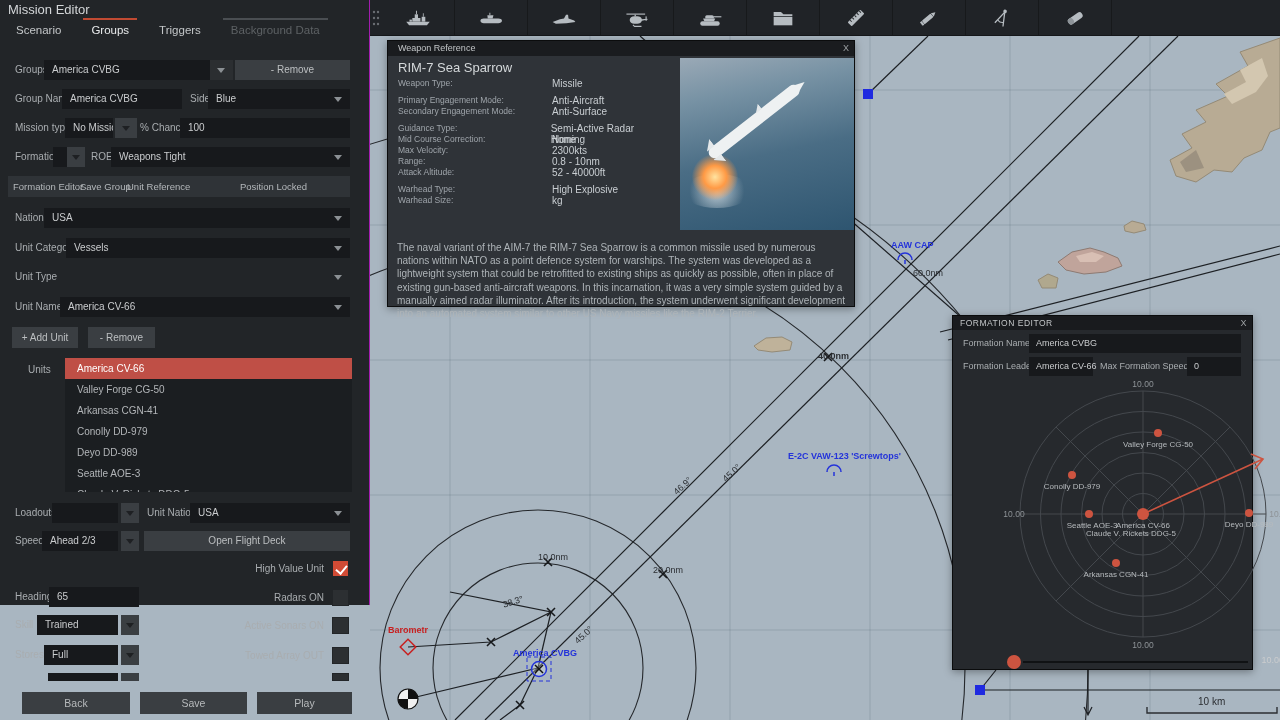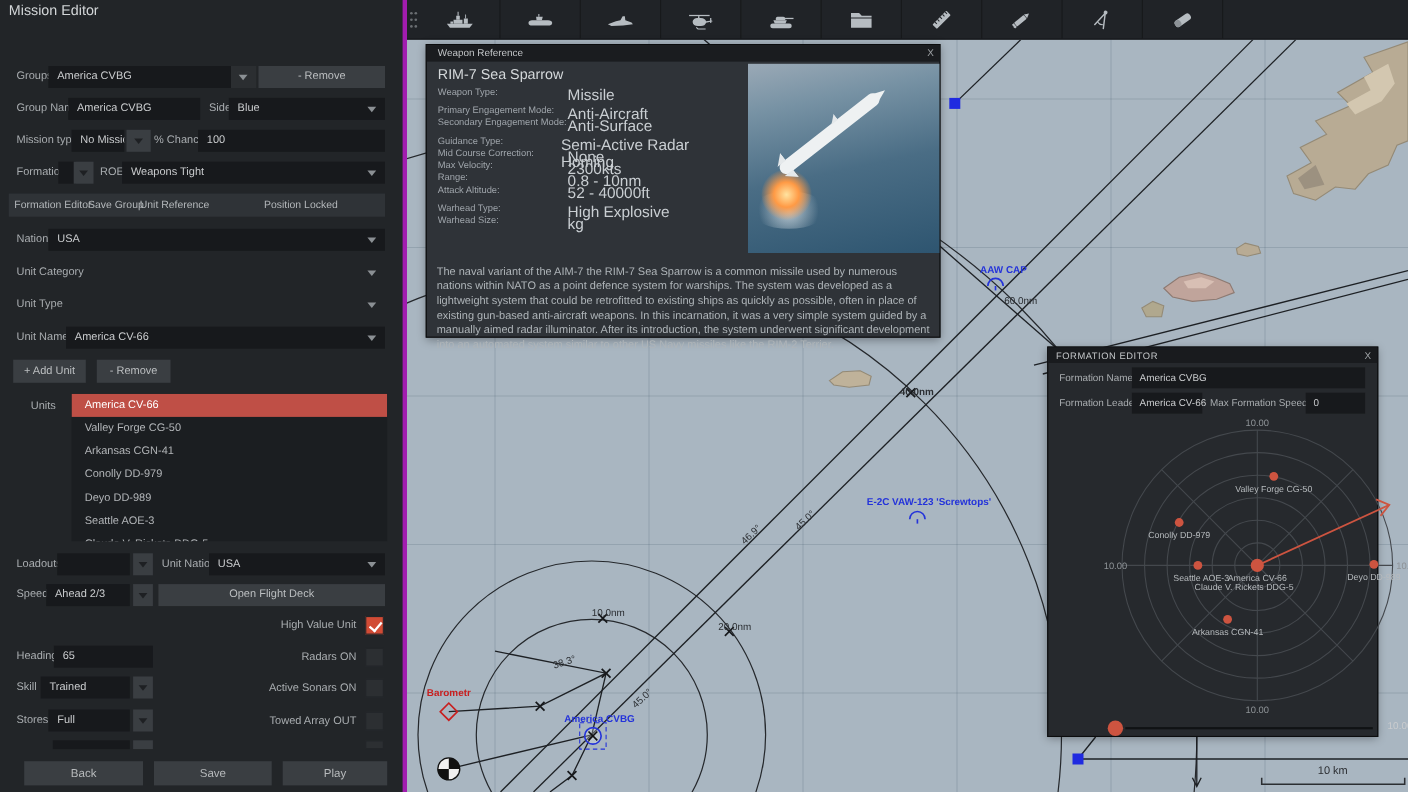--- a/index.html
+++ b/index.html
@@ -1,22 +1,22 @@
 <!DOCTYPE html>
 <html><head>
 <meta charset="utf-8">
 <style>
   html,body{margin:0;padding:0;background:#000;}
   *{box-sizing:border-box;}
   .root{position:relative;width:1280px;height:720px;overflow:hidden;
         font-family:"Liberation Sans",sans-serif;background:#a9b6c1;}
 
   
-  .left-panel{position:absolute;left:0;top:0;width:370px;height:720px;
-              background:#222528;border-right:4px solid #a21caf;z-index:5;}
+  .left-panel{position:absolute;left:0;top:0;width:370px;height:605px;
+              background:#222528;border-right:1px solid #a21caf;z-index:5;}
   .panel-title{position:absolute;left:8px;top:2px;font-size:13px;color:#d3d6d8;}
   .tabs{position:absolute;left:8px;top:18px;height:26px;display:flex;gap:14px;}
   .tab{font-size:11.5px;color:#c3c6c8;padding:4px 8px 0 8px;border-top:2px solid transparent;cursor:pointer;}
   .tab.active{color:#e8eaeb;border-top-color:#c14a32;}
   .tab.disabled{color:#5d6164;border-top-color:#4a4e52;}
   .f-label{position:absolute;font-size:10px;color:#a9adb0;line-height:20px;white-space:nowrap;}
   .f-dark{position:absolute;height:20px;background:#17191c;font-size:10px;color:#caccce;
           line-height:20px;padding:0 8px;white-space:nowrap;overflow:hidden;}
   .f-btn{position:absolute;height:20px;background:#3a3e42;font-size:10px;color:#bcbfc1;
          line-height:20px;text-align:center;}
@@ -58,21 +58,21 @@
   .weapon-pop{position:absolute;left:387px;top:40px;width:468px;height:267px;background:#2f3338;
               border:1px solid #0b0c0d;z-index:10;box-shadow:0 2px 8px rgba(0,0,0,.35);}
   .pop-header{position:absolute;left:0;top:0;right:0;height:15px;background:#1a1c1f;
               font-size:9px;color:#c2c5c7;line-height:15px;padding-left:10px;}
   .pop-close{position:absolute;right:5px;top:0;font-size:9px;color:#9da1a4;line-height:15px;cursor:pointer;}
   .weapon-name{position:absolute;left:10px;top:19px;font-size:13px;color:#d4d8da;}
   .weapon-stats{position:absolute;left:10px;top:37px;width:272px;}
   .stat-row{display:flex;height:11px;}
   .stat-row.gap{margin-top:6px;}
   .stat-label{width:118px;font-size:8.5px;color:#9fa5ab;}
-  .stat-value{font-size:14px;color:#c9ced2;}
+  .stat-value{font-size:10px;color:#c9ced2;margin-left:36px;}
   .weapon-desc{position:absolute;left:9px;top:200px;width:452px;font-size:10px;
                line-height:1.32;color:#aeb4b8;}
   .weapon-photo{position:absolute;left:292px;top:17px;width:174px;height:172px;overflow:hidden;
      background:linear-gradient(168deg,#9aa9b6 0%,#7792a4 22%,#4a6d85 55%,#2e5570 100%);}
   .missile{position:absolute;left:30px;top:92px;width:112px;height:12px;background:#eef1f2;
            border-radius:6px;transform:rotate(-38deg);transform-origin:left center;}
   .missile::before{content:"";position:absolute;right:-8px;top:2px;width:0;height:0;
      border-top:4px solid transparent;border-bottom:4px solid transparent;border-left:10px solid #eef1f2;}
   .fin{position:absolute;width:10px;height:9px;background:#e4e8ea;clip-path:polygon(0 100%,100% 100%,100% 0);}
   .flame{position:absolute;left:12px;top:96px;width:46px;height:46px;border-radius:50%;
@@ -301,20 +301,26 @@
           <g transform="rotate(-35 16 16)">
             <rect x="6" y="12.5" width="20" height="8" rx="3.5"></rect>
             <rect x="6" y="12.5" width="7" height="8" rx="3.5" fill="#8d9398"></rect>
           </g>
         </svg>
       </div>
     </div>
 
   <div class="left-panel">
     <div class="panel-title">Mission Editor</div>
+    <div class="tabs">
+        <div class="tab">Scenario</div>
+        <div class="tab active">Groups</div>
+        <div class="tab">Triggers</div>
+        <div class="tab disabled">Background Data</div>
+      </div>
 
     <div class="f-label" style="left:15px;top:60px">Groups</div>
     <div class="f-dark" style="left:44px;top:60px;width:166px">America CVBG</div>
     <div class="arrow-sect" style="left:210px;top:60px;width:23px">
         <span class="arrow-dn" style="left:7px;top:8px"></span>
       </div>
     <div class="f-btn" style="left:235px;top:60px;width:115px">- Remove</div>
 
     <div class="f-label" style="left:15px;top:89px">Group Name</div>
     <div class="f-dark" style="left:62px;top:89px;width:120px">America CVBG</div>
@@ -344,20 +350,21 @@
         <span style="left: 72px;">Save Group</span>
         <span style="left: 119px;">Unit Reference</span>
         <span style="left: 232px;">Position Locked</span>
       </div>
 
     <div class="f-label" style="left:15px;top:208px">Nation</div>
     <div class="f-dark" style="left:44px;top:208px;width:306px">USA</div>
     <span class="arrow-dn" style="left:334px;top:216px"></span>
 
     <div class="f-label" style="left:15px;top:238px">Unit Category</div>
+    <div class="f-dark" style="left:66px;top:238px;width:284px">Vessels</div>
     <span class="arrow-dn" style="left:334px;top:246px"></span>
 
     <div class="f-label" style="left:15px;top:267px">Unit Type</div>
     <span class="arrow-dn" style="left:334px;top:275px"></span>
 
     <div class="f-label" style="left:15px;top:297px">Unit Name</div>
     <div class="f-dark" style="left:60px;top:297px;width:290px">America CV-66</div>
     <span class="arrow-dn" style="left:334px;top:305px"></span>
 
     <div class="f-btn" style="left:12px;top:327px;width:66px;height:21px;line-height:21px">+ Add Unit</div>

